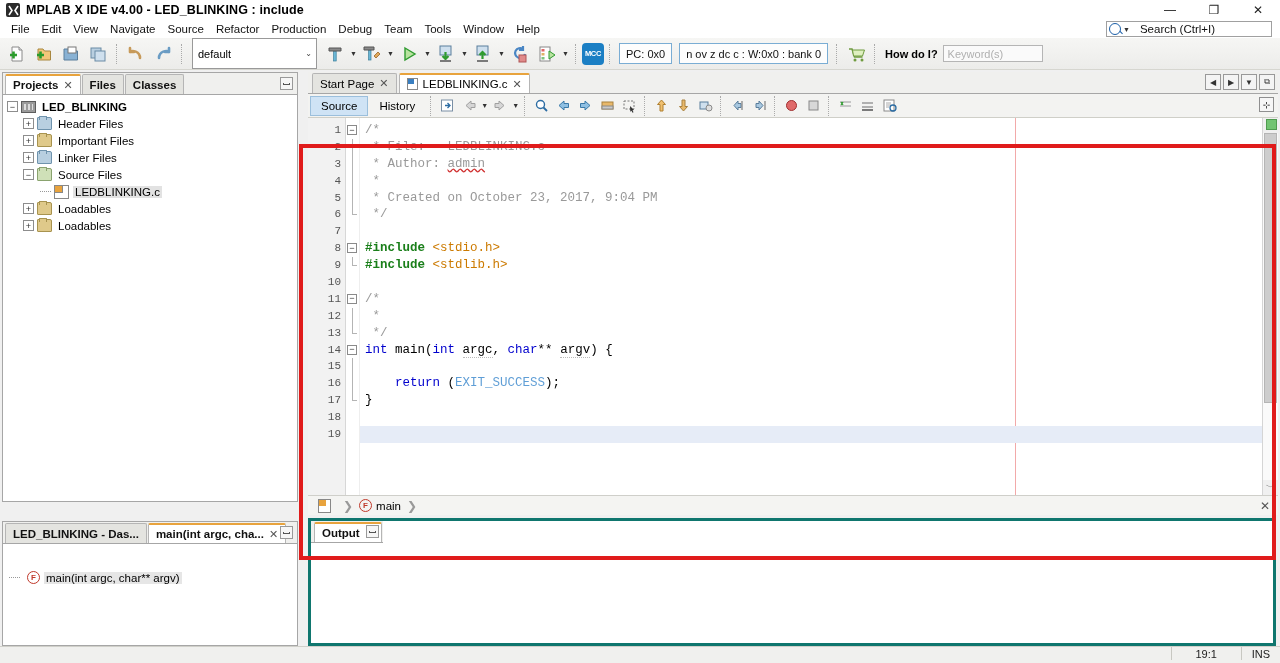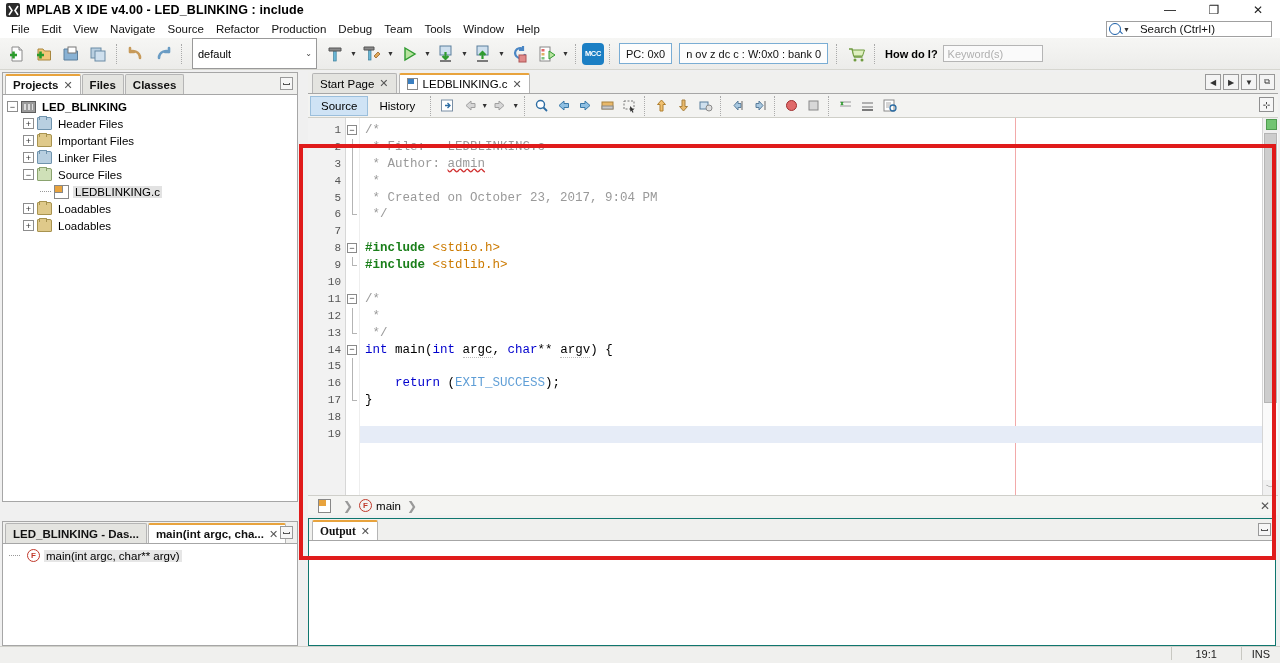--- a/index.html
+++ b/index.html
@@ -120,21 +120,21 @@
   .prjicon { background:#9a9a9a; border:1px solid #5d5d5d; width:15px;height:12px; }
   .prjicon:before{content:"";position:absolute;left:2px;top:2px;right:2px;bottom:2px;background:repeating-linear-gradient(90deg,#ddd 0 2px,#9a9a9a 2px 4px);}
   .cfile { width:13px;height:14px;background:#fff;border:1px solid #888; }
   .cfile:before{content:"";position:absolute;left:0;top:0;width:7px;height:6px;background:#e8a33d;border-right:1px solid #888;border-bottom:1px solid #888;}
   .tlabel { padding:0 2px; }
   .tlabel.bold { font-weight:bold; }
   .tlabel.sel { background:#e2e2e2; }
   .indent1 { padding-left:16px; }
   .indent2 { padding-left:33px; }
 
-  .nav-panel { margin-top:19px; height:125px; flex:0 0 125px;}
+  .nav-panel { margin-top:19px; height:125px; flex:0 0 125px;gap:22px;}
   .nav-row { display:flex;align-items:center;height:17px;font-size:11.5px;padding-left:2px;}
   .nav-row .mdot {
     width:13px;height:13px;border-radius:50%;border:1.6px solid #c0392b;
     display:flex;align-items:center;justify-content:center;font-size:8px;color:#c0392b;
     margin:0 4px; flex:0 0 13px; background:#fff; font-weight:bold;
   }
   .nav-row .lbl { background:#e6e6e6; padding:0 2px; }
 
   
   .rightcol { flex:1; display:flex; flex-direction:column; min-width:0; padding:2px 2px 0 8px;}
@@ -219,21 +219,21 @@
     align-items:center; padding-left:10px; font-size:11.5px; flex:0 0 20px; position:relative;
   }
   .bc-ic { width:13px;height:14px;background:#fff;border:1px solid #888;position:relative;margin-right:6px;}
   .bc-ic:before{content:"";position:absolute;left:0;top:0;width:7px;height:6px;background:#e8a33d;}
   .bc-arrow { color:#999; margin:0 6px; font-size:12px;}
   .bc-m { width:13px;height:13px;border-radius:50%;border:1.6px solid #c0392b;display:flex;align-items:center;
     justify-content:center;font-size:8px;color:#c0392b;margin-right:4px;font-weight:bold;}
   .bc-close { position:absolute; right:8px; font-size:12px; color:#555;}
 
   
-  .output-panel { margin:3px 2px 0 0; background:#fff; border:1px solid #0f766e; flex:0 0 128px; display:flex; flex-direction:column;font-family:Liberation Serif, serif;}
+  .output-panel { margin:3px 2px 0 0; background:#fff; border:3px solid #0f766e; flex:0 0 128px; display:flex; flex-direction:row;}
   .out-tabs { height:22px; background:#f0f0ee; border-bottom:1px solid #a6a6a6; display:flex;align-items:flex-end;padding-left:3px;position:relative;}
   .out-body { flex:1; background:#fff;}
 
   
   .statusbar {
     height:17px; flex:0 0 17px; background:#f0f0ee; border-top:1px solid #d0d0ca;
     display:flex; align-items:flex-start; justify-content:flex-end; font-size:11px; color:#222;
   }
   .statusbar .cell { border-left:1px solid #c8c8c2; padding:0 10px; height:13px; display:flex;align-items:center;}
   .statusbar .pos { min-width:70px; justify-content:center;}

